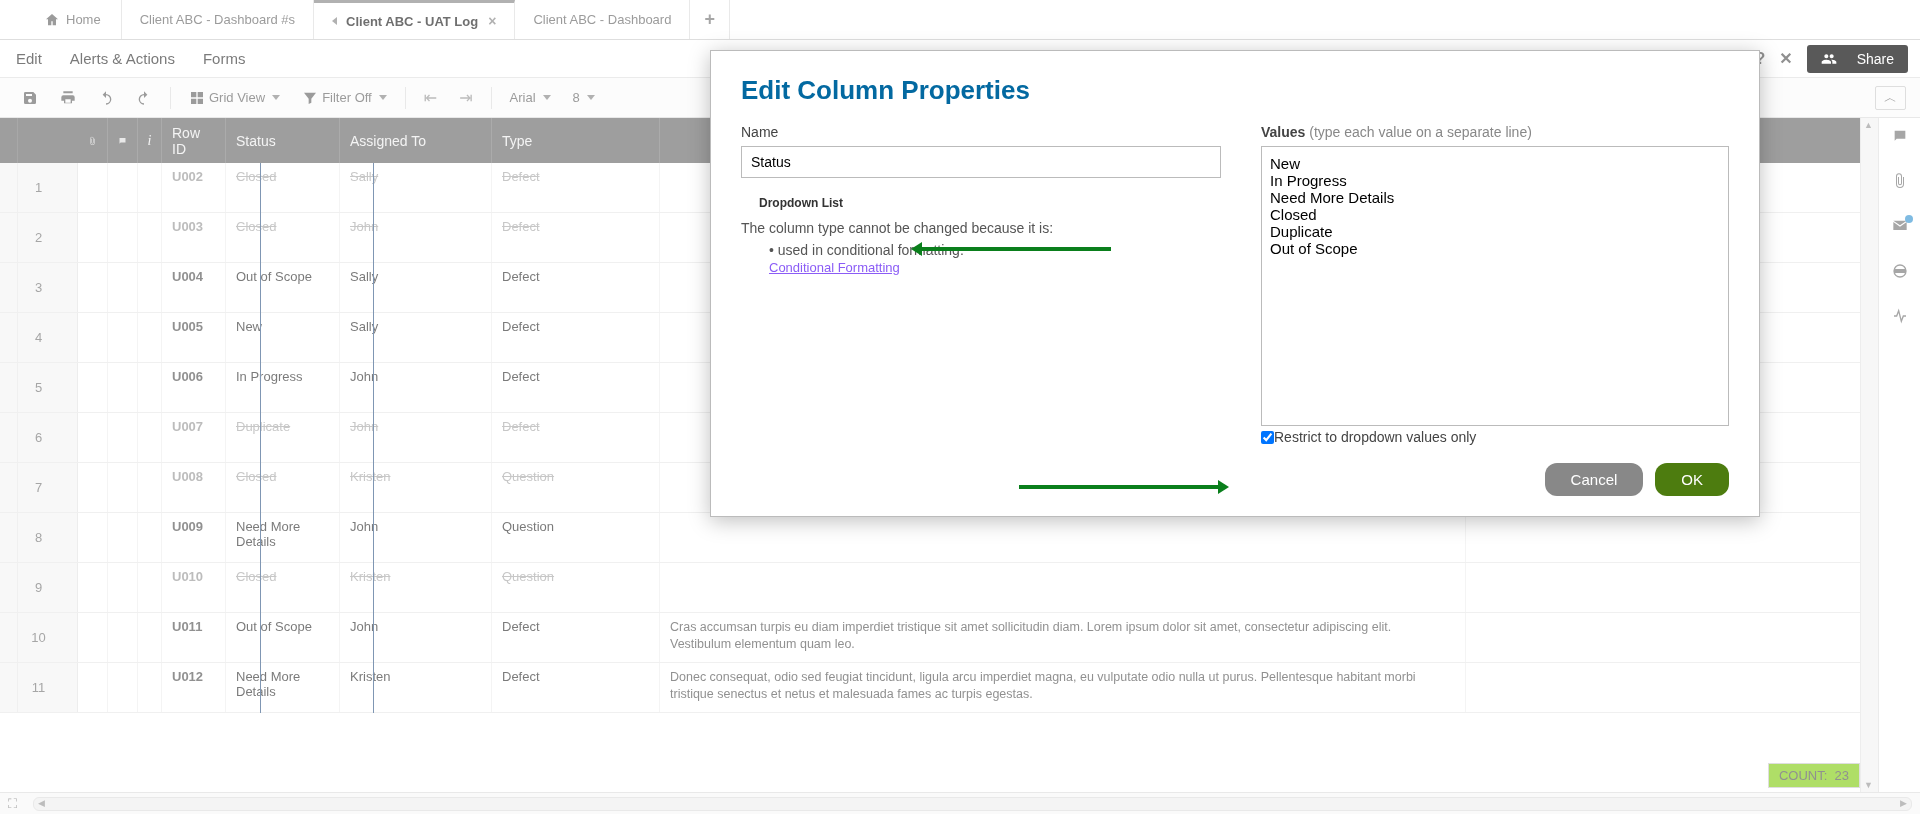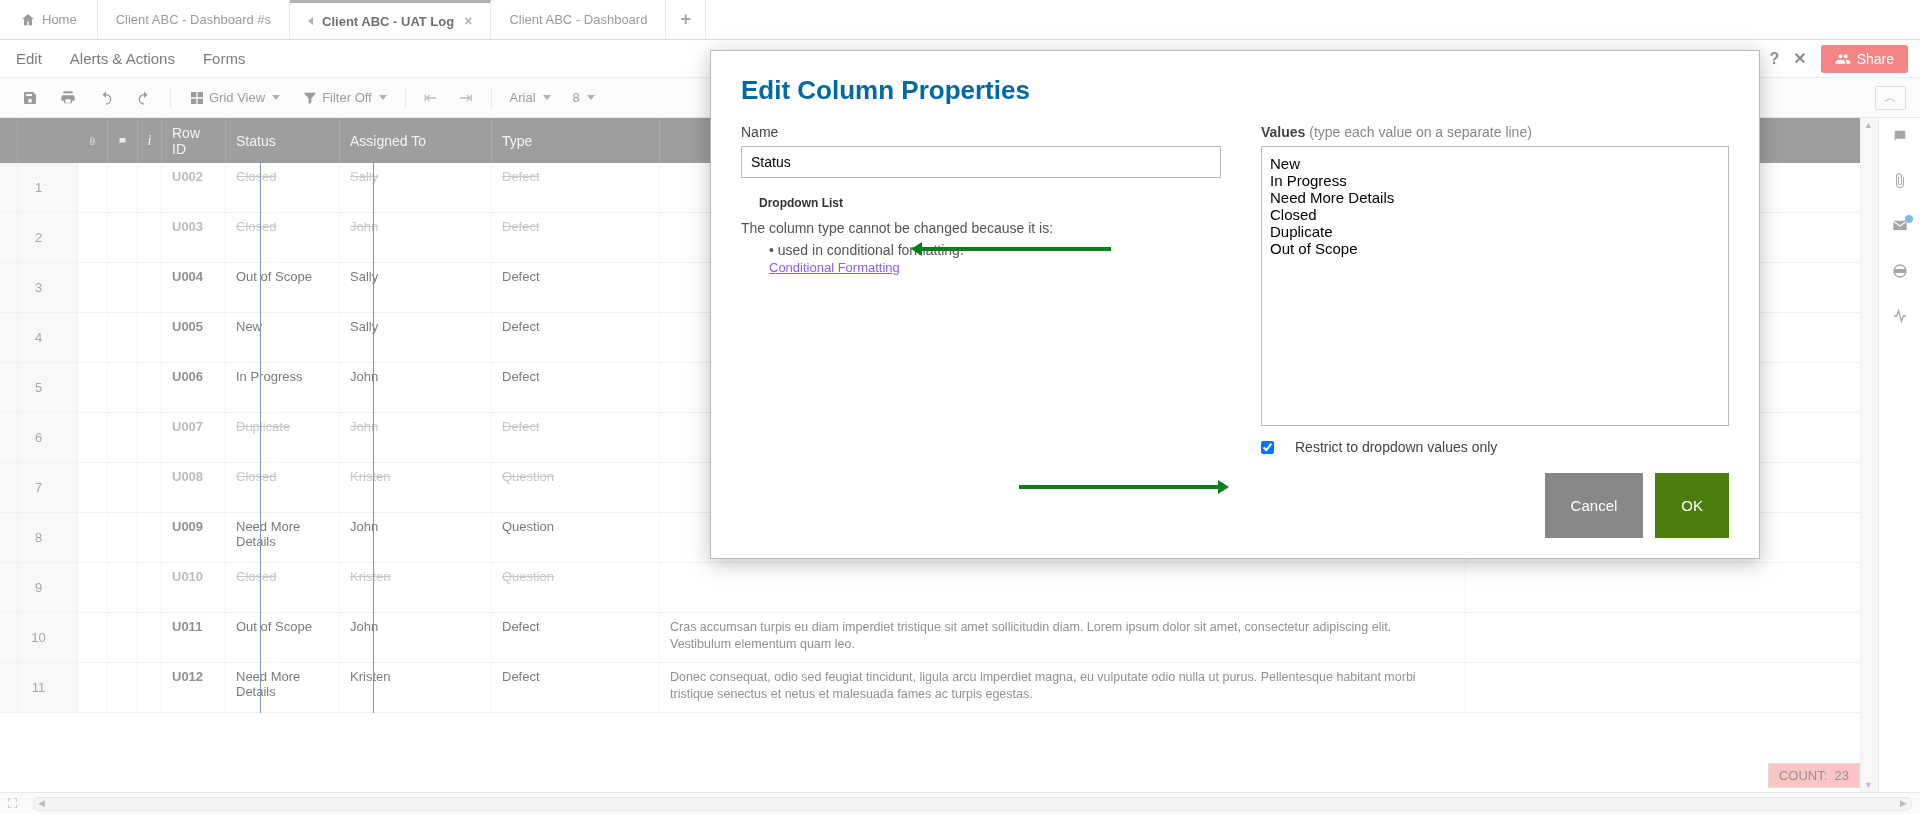--- a/index.html
+++ b/index.html
@@ -2,33 +2,33 @@
 <html><head>
 <meta charset="utf-8">
 <style>
 * { box-sizing: border-box; margin: 0; padding: 0; font-family: Arial, sans-serif; }
 body { background: #fff; font-size: 13px; color: #333; overflow: hidden; width: 1920px; height: 814px; position: relative; }
 
 
 .dim-overlay { position: absolute; inset: 0; background: rgba(255,255,255,0.35); pointer-events: none; z-index: 5; }
 
 
-.top-tabs { display: flex; align-items: stretch; height: 40px; border-bottom: 1px solid #ccc; background: #fff; position: relative; }
+.top-tabs { display: flex; align-items: stretch; height: 40px; border-bottom: 1px solid #ccc; background: #fff; position: relative; padding-left: 24px; }
 .tab { display: flex; align-items: center; gap: 6px; padding: 0 18px; border-right: 1px solid #ddd; color: #666; cursor: pointer; position: relative; }
 .tab.active { font-weight: bold; color: #222; border-top: 3px solid #888; background: #fff; }
 .tab .close { font-size: 14px; color: #888; margin-left: 4px; }
 .tab.add { padding: 0 14px; font-size: 18px; color: #777; font-weight: bold; }
 .tab.home-tab { padding: 0 20px; }
 .caret-left { display:inline-block; width:0;height:0;border-top:4px solid transparent;border-bottom:4px solid transparent;border-right:5px solid #888;margin-right:3px;}
 
 
 .menu-bar { display: flex; align-items: center; height: 38px; padding: 0 16px; gap: 28px; border-bottom: 1px solid #e0e0e0; position: relative; }
 .menu-bar .menu-item { color: #333; font-size: 15px; cursor: pointer; }
 .menu-right { position: absolute; right: 12px; display: flex; align-items: center; gap: 14px; }
-.share-btn { background: #ef4444; color: #fff; padding: 6px 14px; border-radius: 3px; display: flex; align-items: center; gap: 6px; font-size: 14px; }
+.share-btn { background: #000000; color: #fff; padding: 6px 14px; border-radius: 3px; display: flex; align-items: center; gap: 20px; font-size: 14px; }
 .help-icon, .close-x { font-size: 16px; color: #555; font-weight: bold; }
 
 
 .toolbar { display: flex; align-items: center; height: 40px; padding: 0 14px; gap: 6px; border-bottom: 1px solid #dcdcdc; background: #fafafa; color: #666; }
 .toolbar .tbtn { padding: 4px 8px; display: flex; align-items: center; gap: 4px; cursor: pointer; font-size: 13px; }
 .toolbar .sep { width: 1px; height: 22px; background: #ddd; margin: 0 4px; }
 .caret-down { display:inline-block; width:0;height:0;border-left:4px solid transparent;border-right:4px solid transparent;border-top:5px solid #888;margin-left:3px;}
 .expand-collapse-icon { display: inline-block; font-size: 16px; color: #999; }
 
 
@@ -59,21 +59,21 @@
 .cell.attach { width:30px; } .cell.comment{width:30px;} .cell.info{width:24px;}
 .row.closed .cell { color: #aaa; text-decoration: line-through; }
 .row.closed .cell.rowid { text-decoration: none; color: #999; }
 
 .col-status-outline { position:absolute; top:0; bottom:0; border-left:1px solid #3b5f8a; border-right:1px solid #3b5f8a; pointer-events:none; }
 
 
 .bottom-bar { position: absolute; bottom: 0; left: 0; right: 0; height: 22px; background: #f7f7f7; border-top: 1px solid #ddd; display: flex; align-items:center; }
 .fullscreen-btn { padding: 0 8px; color: #888; font-size: 13px; }
 .hscroll { flex:1; height: 14px; margin: 0 8px; background: #efefef; border: 1px solid #ddd; border-radius: 6px; position: relative; }
-.count-badge { position:absolute; right: 60px; bottom: 26px; background:#fca5a5; border:1px solid #ccc; padding:4px 10px; font-size:13px; color:#555; z-index:3;}
+.count-badge { position:absolute; right: 60px; bottom: 26px; background:#84cc16; border:1px solid #ccc; padding:4px 10px; font-size:13px; color:#555; z-index:3;}
 
 
 .right-rail { width: 42px; background: #fff; border-left: 1px solid #e0e0e0; display: flex; flex-direction: column; align-items: center; padding-top: 10px; gap: 24px; color: #777; font-size: 17px; }
 .right-rail .badge { position: relative; }
 .right-rail .dot { position:absolute; top:-3px; right:-5px; width:8px;height:8px;background:#3b97d3;border-radius:50%; }
 .vscroll-strip { width: 18px; background:#f3f3f3; border-left:1px solid #e3e3e3; position:relative;}
 .vscroll-strip .thumb-up { position:absolute; top:2px; left:3px; font-size:9px; color:#999;}
 .vscroll-strip .thumb-down { position:absolute; bottom:2px; left:3px; font-size:9px; color:#999;}
 
 
@@ -84,23 +84,23 @@
 .modal input[type=text] { width: 480px; padding: 7px 9px; border: 1px solid #bbb; font-size: 14px; }
 .modal .two-col { display: flex; gap: 40px; align-items: flex-start; }
 .modal .left-col { flex: 0 0 480px; }
 .modal .right-col { flex: 1; }
 .modal .coltype { font-weight: bold; font-size: 12px; color: #333; margin: 6px 0 10px 18px; }
 .modal .note { font-size: 14px; color: #555; margin-bottom: 6px; }
 .modal .bullet { font-size: 14px; color: #555; margin-left: 28px; }
 .modal .link { color: #8b5cf6; text-decoration: underline; cursor:pointer; margin-left: 28px; display:inline-block; margin-top:2px;}
 .modal .values-hint { color: #888; font-size: 14px; }
 .modal textarea { width: 100%; height: 280px; padding: 8px; border: 1px solid #bbb; font-size: 15px; font-family: Arial; resize: none; }
-.modal .check-row { display:flex; align-items:center; gap:21px; margin-top:10px; font-size:14px; color:#444; }
+.modal .check-row { display:flex; align-items:center; gap:0; font-size:14px; color:#444; }
 .modal .buttons { display:flex; justify-content:flex-end; gap:12px; margin-top:18px; }
-.modal .btn { padding: 24px 26px; border:none; border-radius:0; font-size:15px; cursor:pointer; }
+.modal .btn { padding: 8px 26px; border:none; border-radius:12px; font-size:15px; cursor:pointer; }
 .modal .btn.cancel { background:#888; color:#fff; }
 .modal .btn.ok { background:#4d7c0f; color:#fff; }
 
 
 .arrow { position: absolute; height: 4px; background: #0a7f1c; z-index: 25; }
 .arrow::before { content:''; position:absolute; left:-10px; top:-5px; border-top:7px solid transparent; border-bottom:7px solid transparent; border-right:11px solid #0a7f1c; }
 .arrow.right::before { left:auto; right:-10px; border-right:none; border-left:11px solid #0a7f1c; }
 
 svg.icon { width: 16px; height: 16px; fill: currentColor; }
 svg.icon-sm { width: 14px; height: 14px; }

